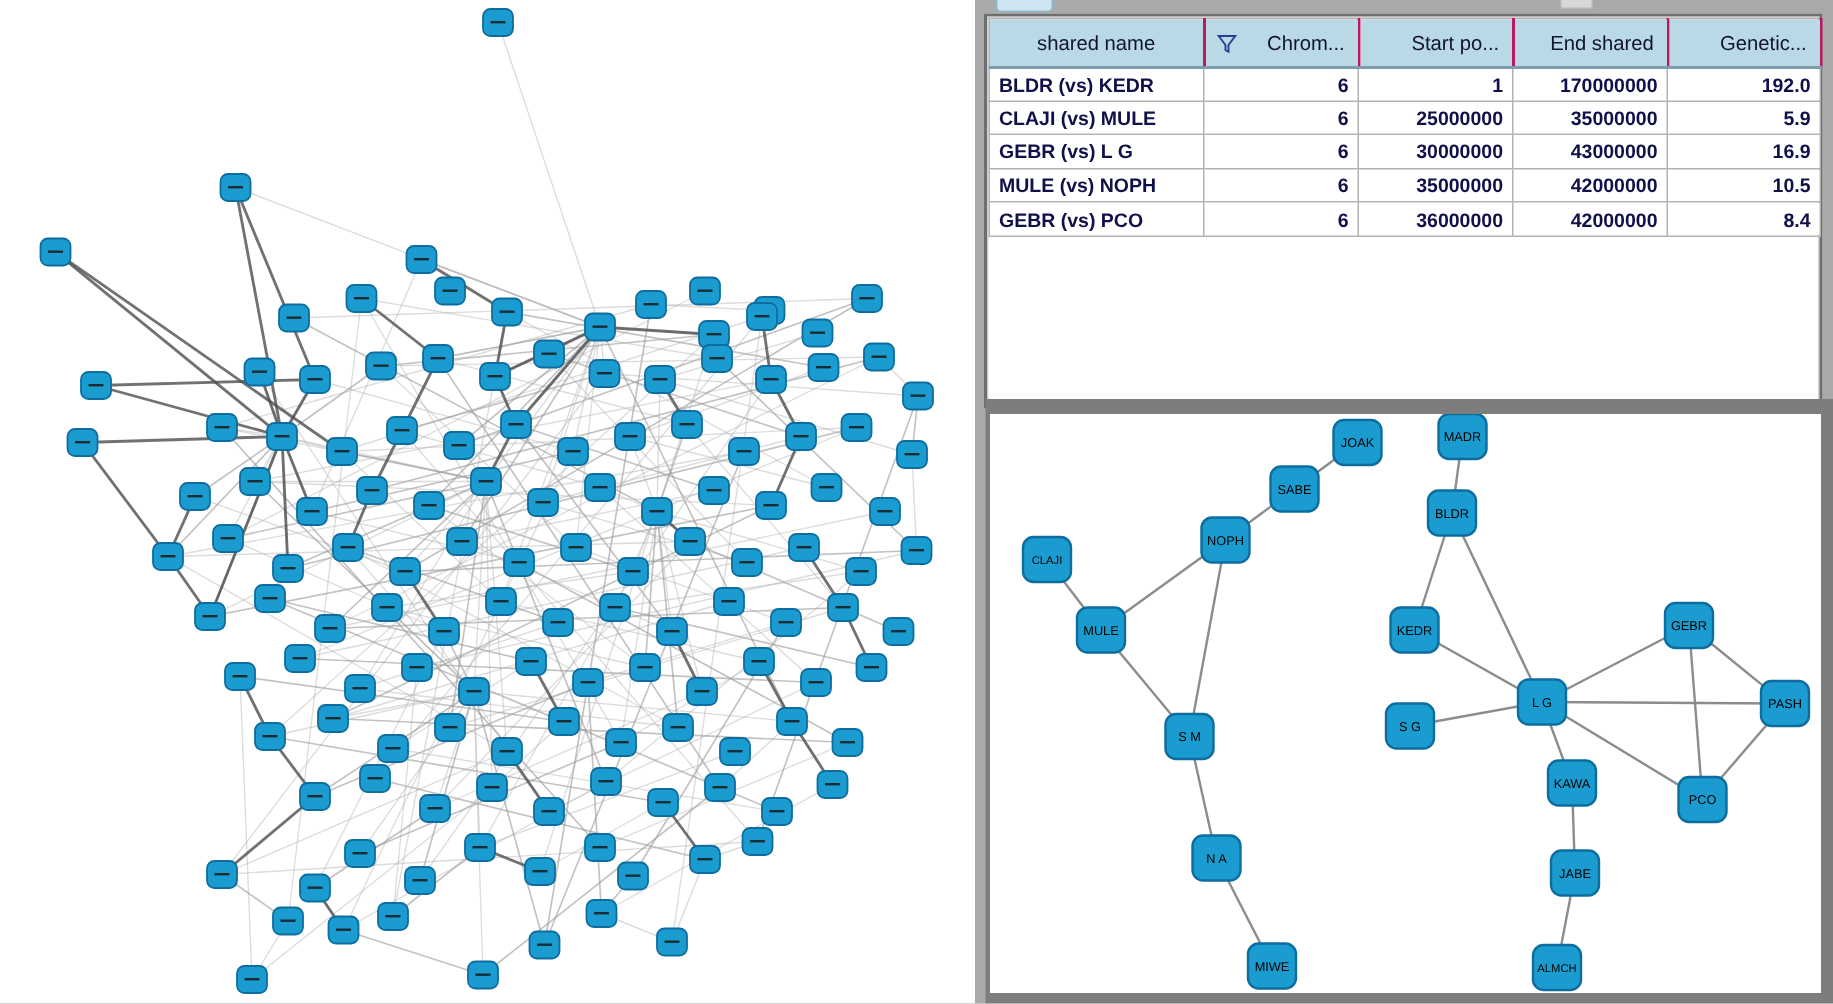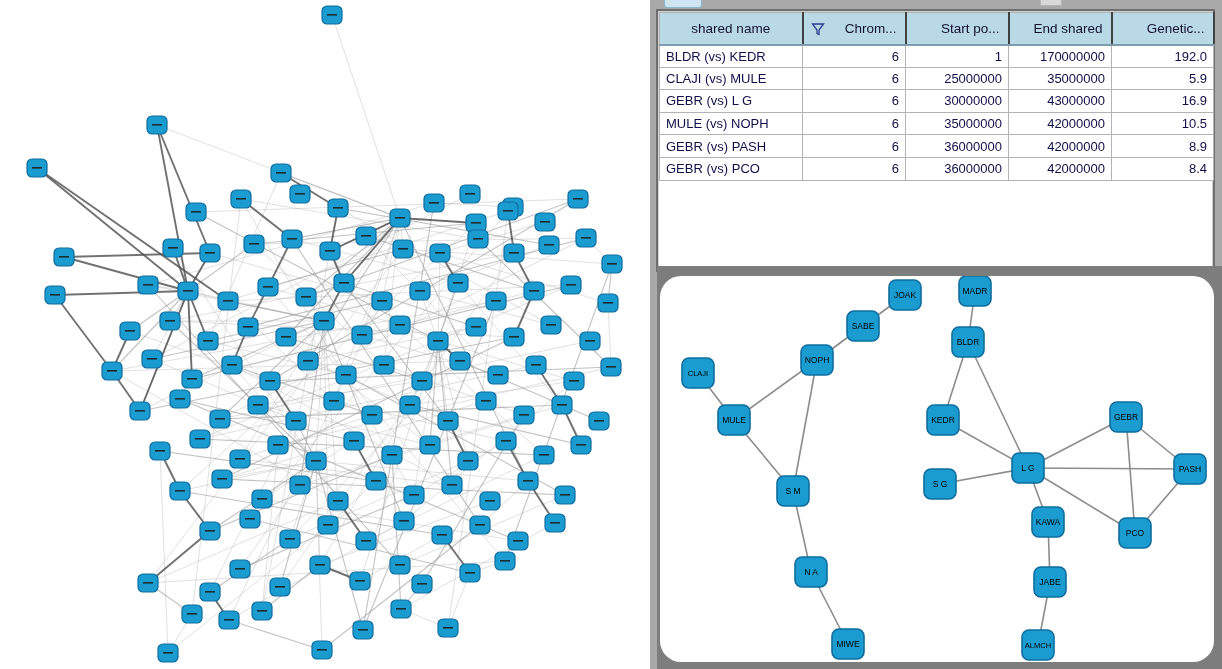--- a/index.html
+++ b/index.html
@@ -17,33 +17,33 @@
       background:#cfe6f2; border:1px solid #8fb7cc; border-top:none; border-radius:0 0 3px 3px; }
   .strip-frag-gray { position:absolute; left:1040px; top:0; width:22px; height:6px;
       background:#d8d8d8; border:1px solid #b5b5b5; border-top:none; }
 
   
   .table-panel { position:absolute; left:656px; top:9px; width:559px; height:263px;
       background:#ffffff; border:2px solid #6e6e6e; box-shadow:inset 0 0 0 1px #cfcfcf; }
   table { border-collapse:collapse; width:554px; margin:1px 0 0 1px; table-layout:fixed; }
   th, td { border:1px solid #b3b3b3; overflow:hidden; white-space:nowrap; }
   th { background:#b9d9e6; height:32px; font-size:13.5px; font-weight:400; color:#13132e;
-       border-right:2px solid #404040; border-bottom:2px solid #7d9dac; position:relative; }
+       border-right:2px solid #be185d; border-bottom:2px solid #7d9dac; position:relative; }
   th .hlabel { display:inline-block; }
-  td { height:22.6px; font-size:13px; color:#10104a; padding:0 6px; background:#ffffff; }
+  td { height:22.6px; font-size:13px; color:#10104a; padding:0 6px; background:#ffffff;font-weight:bold; }
   td.name { text-align:left; }
   td.num  { text-align:right; }
   th.c-shared { text-align:center; }
   th.c-right  { text-align:right; padding-right:8px; }
   .funnel { position:absolute; left:7px; top:9px; }
 
   
   .sub-net-panel { position:absolute; left:657px; top:266px; width:565px; height:403px;
       background:#7d7d7d; padding:10px 8px 7px 3px; }
-  .sub-net-inner { width:100%; height:100%; background:#ffffff;border-radius:21px; }
+  .sub-net-inner { width:100%; height:100%; background:#ffffff; }
   .sub-net-inner svg { display:block; }
 </style>
 </head>
 <body>
 
 <div class="app">
 
   <div class="main-net-panel">
     <svg id="bigNet" width="650" height="669" viewBox="0 0 650 669">
         <line x1="476" y1="223" x2="254" y2="244" stroke="#9a9a9a" stroke-width="1.1" stroke-opacity="0.6"></line>
@@ -891,27 +891,20 @@
             <td class="num">16.9</td>
           </tr>
           <tr>
             <td class="name">MULE (vs) NOPH</td>
             <td class="num">6</td>
             <td class="num">35000000</td>
             <td class="num">42000000</td>
             <td class="num">10.5</td>
           </tr>
           <tr>
-            <td class="name">GEBR (vs) PASH</td>
-            <td class="num">6</td>
-            <td class="num">36000000</td>
-            <td class="num">42000000</td>
-            <td class="num">8.9</td>
-          </tr>
-          <tr>
             <td class="name">GEBR (vs) PCO</td>
             <td class="num">6</td>
             <td class="num">36000000</td>
             <td class="num">42000000</td>
             <td class="num">8.4</td>
           </tr>
         </tbody>
     </table>
   </div>
 

